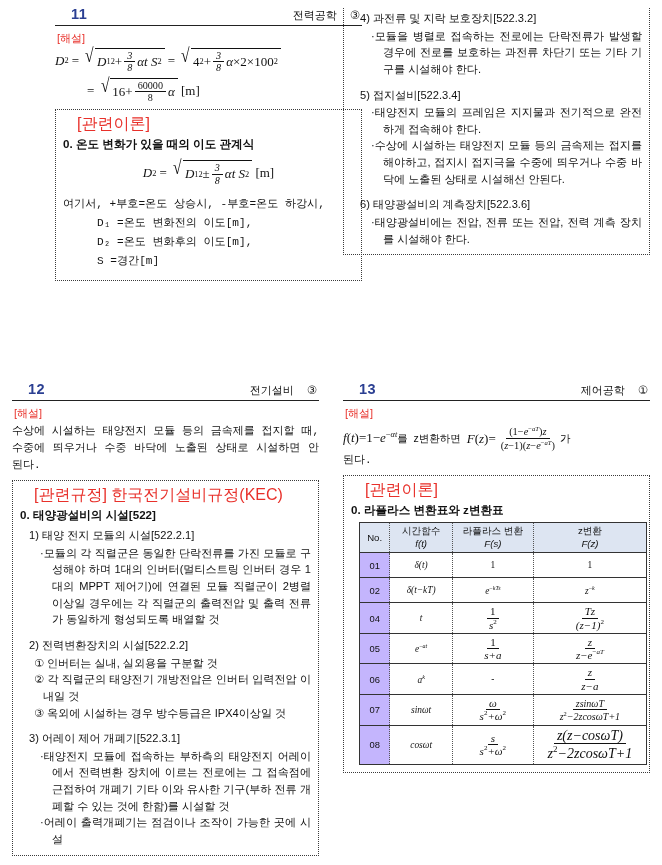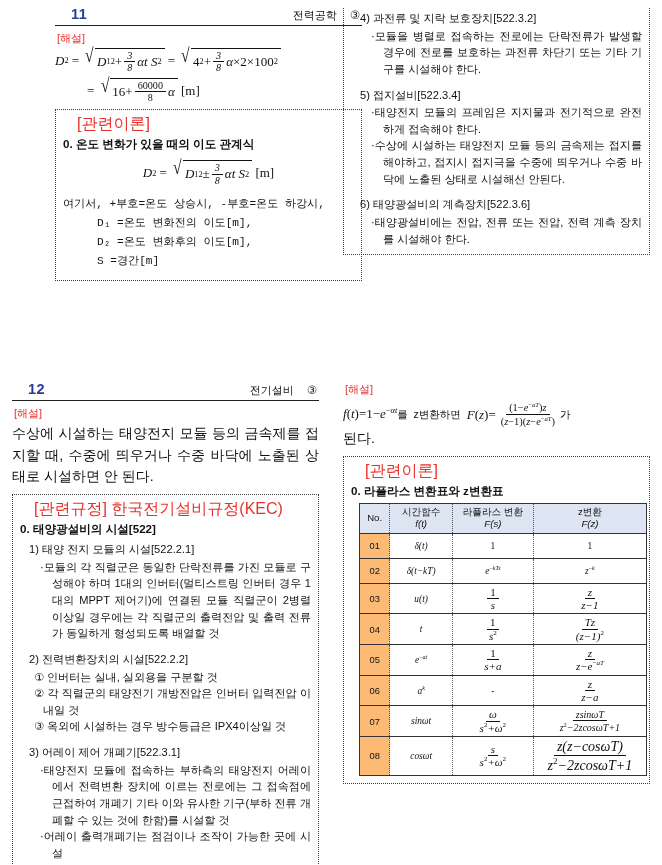--- a/index.html
+++ b/index.html
@@ -25,21 +25,21 @@
     border-bottom: 1.4px solid #222;
     padding: 0 2px 2px 2px;
     margin-bottom: 5px;
   }
   .qnum { font-size: 14.5px; font-weight: bold; color: #2b3f92; letter-spacing: .5px; padding-left: 14px; }
   .qmeta { display: flex; align-items: baseline; gap: 13px; font-size: 11px; color: #111; }
   .qans { font-size: 11.5px; }
 
   
   .tag-red { color: #e8302a; font-size: 11px; margin: 1px 0 2px 2px; }
-  .body-ko { font-size: 14px; line-height: 1.55; color: #111; text-align: justify; }
+  .body-ko { font-size: 11px; line-height: 1.55; color: #111; text-align: justify; font-family: Liberation Mono, monospace; }
 
   
   .dbox {
     border: 1.4px dotted #3a3a3a;
     padding: 4px 7px 7px 7px;
     margin-top: 6px;
   }
   .dbox-title { color: #e8302a; font-size: 16px; margin-bottom: 2px; padding-left: 14px; }
   .sec-title { font-size: 11.6px; font-weight: bold; color: #111; margin: 1px 0 4px 0; }
 
@@ -74,21 +74,21 @@
   
   .tbl-wrap { margin: 4px 2px 0 8px; }
   table.ztbl { border-collapse: collapse; width: 288px; font-family: "Liberation Serif","DejaVu Serif",serif; }
   table.ztbl th, table.ztbl td {
     border-top: 1px solid #333; border-bottom: 1px solid #333;
     border-left: 1.2px dotted #555; border-right: 1.2px dotted #555;
     text-align: center; vertical-align: middle;
     font-size: 9.4px; color: #111; padding: 2px 1px;
   }
   table.ztbl th { background: #dde5f2; font-family: "Liberation Sans", sans-serif; font-size: 9.6px; font-weight: normal; line-height: 1.3; }
-  table.ztbl td.no { background: #fdba74; font-family: "Liberation Sans", sans-serif; width: 30px; font-size: 9.4px; }
+  table.ztbl td.no { background: #c4b5fd; font-family: "Liberation Sans", sans-serif; width: 30px; font-size: 9.4px; }
   table.ztbl tr > *:first-child { border-left: 1px solid #333; }
   table.ztbl tr > *:last-child  { border-right: 1px solid #333; }
   .cw1 { width: 62px; } .cw2 { width: 80px; } .cw3 { width: 112px; }
   .tdm { font-style: italic; }
   .rowh { height: 25px; }
 </style>
 </head>
 <body>
 
 <div class="page">
@@ -246,20 +246,27 @@
         <li class="spacer"></li>
 
         <li class="lv1">3) 어레이 제어 개폐기[522.3.1]</li>
         <li class="lv2b">·<span>태양전지 모듈에 접속하는 부하측의 태양전지 어레이에서 전력변환 장치에 이르는 전로에는 그 접속점에 근접하여 개폐기 기타 이와 유사한 기구(부하 전류 개폐할 수 있는 것에 한함)를 시설할 것</span></li>
         <li class="lv2b">·<span>어레이 출력개폐기는 점검이나 조작이 가능한 곳에 시설</span></li>
       </ul>
     </div>
   </div>
 
   <div class="quad q-br">
+    <div class="qhead">
+      <span class="qnum">13</span>
+      <span class="qmeta">
+        <span>제어공학</span>
+        <span class="qans">①</span>
+      </span>
+    </div>
 
     <div class="tag-red">[해설]</div>
 
     <div class="mrow math" style="margin-top:4px">
       <span><span>f</span><span class="up">(</span><span>t</span><span class="up">)=1−</span><span>e</span><sup>−<span style="font-style:italic">αt</span></sup></span>
       <span class="up" style="font-family:'Liberation Sans',sans-serif;font-size:10.5px">를&nbsp; z변환하면&nbsp;&nbsp;</span>
       <span><span>F</span><span class="up">(</span><span>z</span><span class="up">)=</span></span>
       <span class="frac" style="font-size:.8em">
         <span class="num"><span class="up">(1−</span><span>e</span><sup>−<span style="font-style:italic">aT</span></sup><span class="up">)</span><span>z</span></span>
         <span class="den"><span class="up">(</span><span>z</span><span class="up">−1)(</span><span>z</span><span class="up">−</span><span>e</span><sup>−<span style="font-style:italic">aT</span></sup><span class="up">)</span></span>
@@ -300,32 +307,20 @@
               <td>1</td>
             </tr>
 
             <tr class="rowh">
               <td class="no">02</td>
               <td class="tdm">δ(<i>t</i>−<i>kT</i>)</td>
               <td class="tdm"><i>e</i><sup>−<i>kTs</i></sup></td>
               <td class="tdm"><i>z</i><sup>−<i>k</i></sup></td>
             </tr>
 
-            <tr class="rowh">
-              <td class="no">03</td>
-              <td class="tdm"><i>u</i>(<i>t</i>)</td>
-              <td><span class="frac" style="font-size:11px">
-                    <span class="num">1</span>
-                    <span class="den tdm"><i>s</i></span>
-                  </span></td>
-              <td><span class="frac" style="font-size:11px">
-                    <span class="num tdm"><i>z</i></span>
-                    <span class="den tdm"><i>z</i>−1</span>
-                  </span></td>
-            </tr>
 
             <tr class="rowh">
               <td class="no">04</td>
               <td class="tdm"><i>t</i></td>
               <td><span class="frac" style="font-size:11px">
                     <span class="num">1</span>
                     <span class="den tdm"><i>s</i><sup>2</sup></span>
                   </span></td>
               <td><span class="frac" style="font-size:11px">
                     <span class="num tdm"><i>Tz</i></span>

